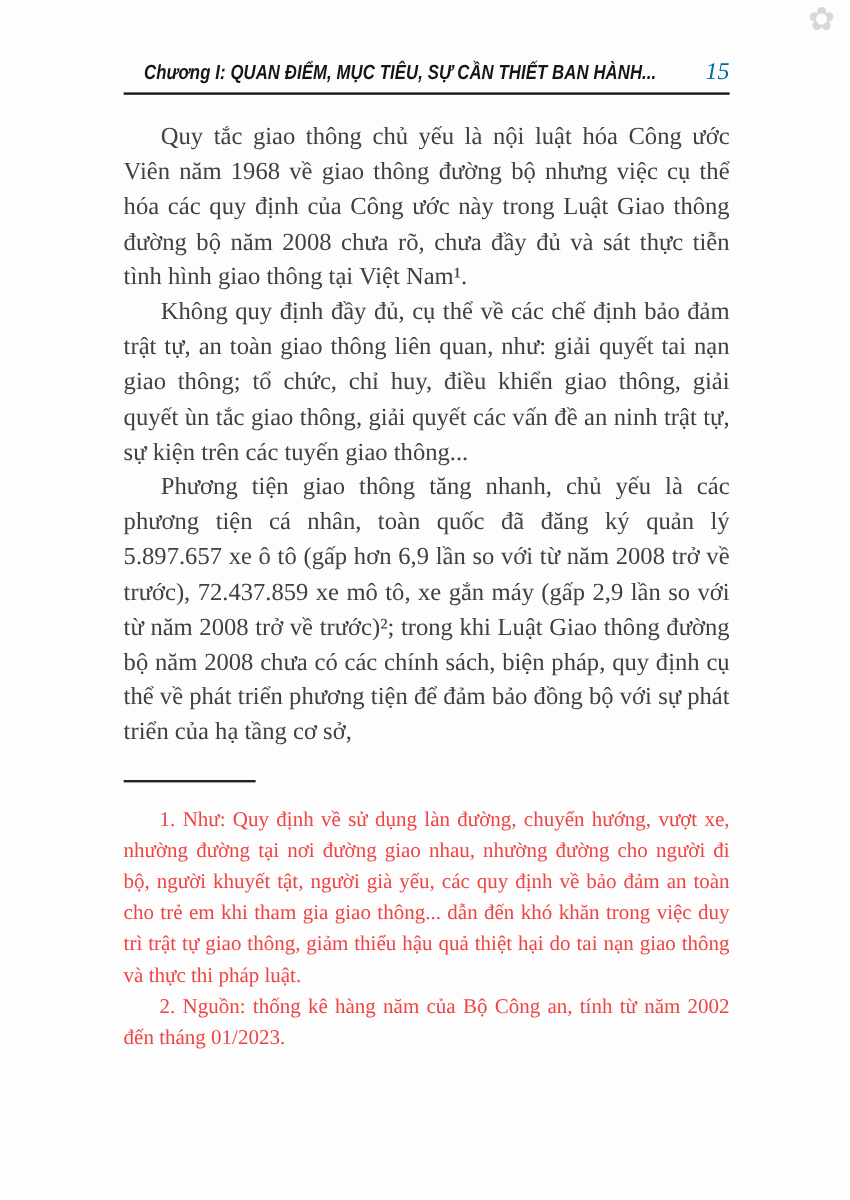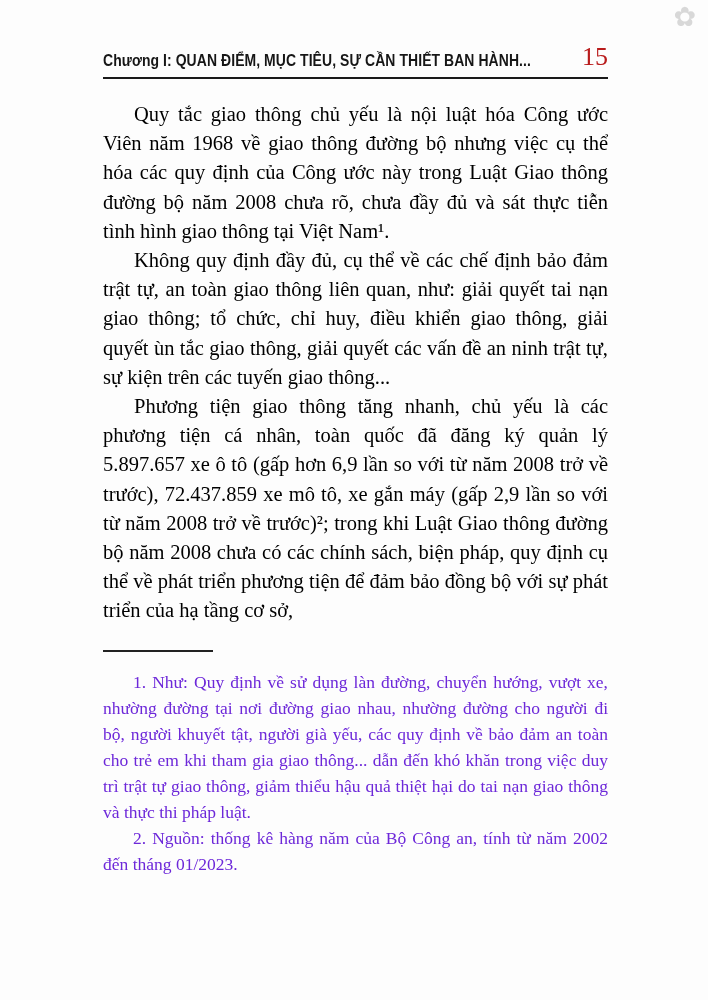--- a/index.html
+++ b/index.html
@@ -23,43 +23,44 @@
     font-size: 27px;
     line-height: 1;
     color: #d8d8d8;
     font-family: "DejaVu Sans", sans-serif;
     user-select: none;
   }
 
   .running-header {
     position: absolute;
     top: 48px;
-    left: 103px;
+    left: 120px;
     right: 100px;
     height: 24px;
+    font-style: italic;
   }
   .chapter-title {
     position: absolute;
     left: 0;
     bottom: 1px;
     font-family: "Liberation Sans", sans-serif;
     font-weight: 700;
     font-size: 17px;
     letter-spacing: 0.1px;
     white-space: nowrap;
     color: #161616;
     transform: scaleX(0.82);
     transform-origin: left bottom;
   }
   .page-number {
     position: absolute;
     right: 0;
     bottom: 0;
-    font-size: 26px;
-    color: #b91c1c;
+    font-size: 20px;
+    color: #0369a1;
   }
   .header-rule {
     position: absolute;
     top: 77px;
     left: 103px;
     right: 100px;
     height: 2px;
     background: #1a1a1a;
   }
 
@@ -68,37 +69,37 @@
     top: 100px;
     left: 103px;
     width: 505px;
   }
   .body-text p {
     margin: 0;
     text-indent: 31px;
     text-align: justify;
     font-size: 20.5px;
     line-height: 29.2px;
-    color: #000000;
+    color: #404040;
   }
 
   .footnotes { margin-top: 24px; }
   .footnote-rule {
     width: 110px;
     height: 2px;
     background: #222222;
     margin: 0 0 17px 0;
   }
   .footnotes p {
     margin: 0;
     text-indent: 30px;
     text-align: justify;
     font-size: 17.5px;
     line-height: 26px;
-    color: #6d28d9;
+    color: #ef4444;
   }
 </style>
 </head>
 <body>
 
 <div class="page">
 
   <span class="ornament">✿</span>
 
   <div class="running-header">

